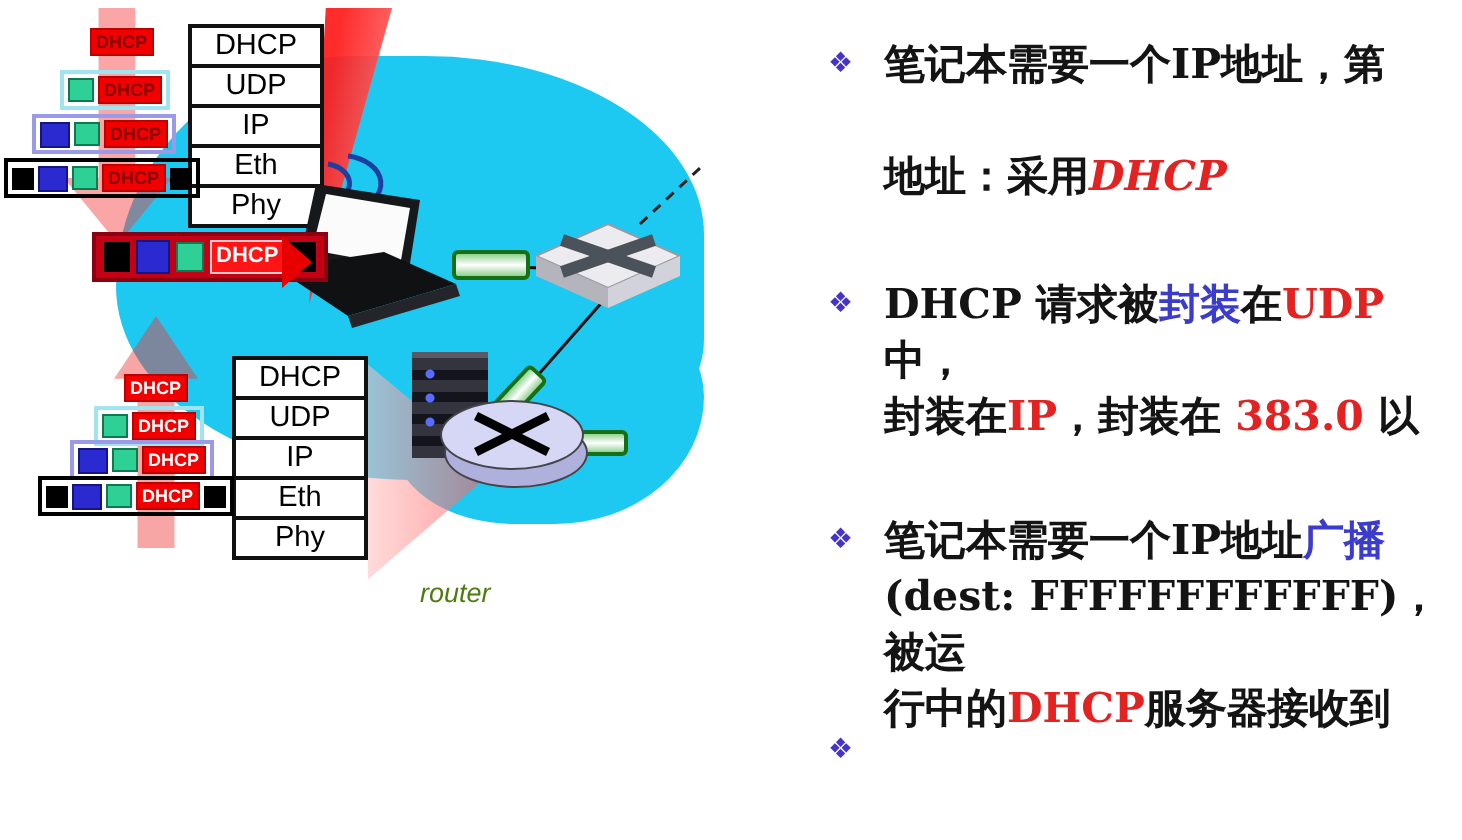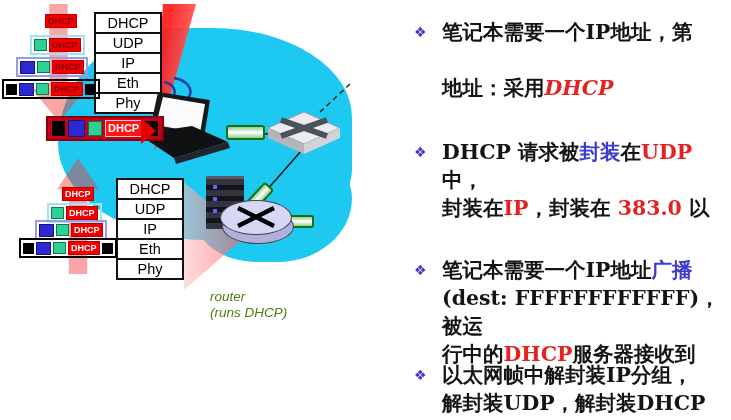--- a/index.html
+++ b/index.html
@@ -225,35 +225,34 @@
     <div id="router">
       <div class="disk-bottom"></div>
       <div class="disk-top"></div>
       <svg width="56" height="26" viewBox="0 0 56 26">
         <line x1="10" y1="4" x2="46" y2="22" stroke="#000" stroke-width="4.5"></line>
         <line x1="46" y1="4" x2="10" y2="22" stroke="#000" stroke-width="4.5"></line>
       </svg>
     </div>
     <div id="router-label">
       <div>router</div>
-      <div>(runs DHCP)</div>
     </div>
   </div>
 
   <div id="bullets">
       <div class="bullet">
         <span class="marker">❖</span>
         <span class="btext"><span>笔记本需要一个IP地址，第</span><br><br><span>地址：采用</span><span class="c-red ital">DHCP</span></span>
       </div>
       <div class="bullet">
         <span class="marker">❖</span>
         <span class="btext"><span>DHCP 请求被</span><span class="c-blue">封装</span><span>在</span><span class="c-red">UDP</span><span>中，</span><br><span>封装在</span><span class="c-red">IP</span><span>，封装在 </span><span class="c-red">383.0</span><span> 以</span><br></span>
       </div>
       <div class="bullet">
         <span class="marker">❖</span>
         <span class="btext"><span>笔记本需要一个IP地址</span><span class="c-blue">广播</span><br><span>(dest: FFFFFFFFFFFF)，被运</span><br><span>行中的</span><span class="c-red">DHCP</span><span>服务器接收到</span></span>
       </div>
       <div class="bullet">
         <span class="marker">❖</span>
-        <span class="btext"><span>以太网帧中解封装IP分组，</span><br><span>解封装UDP，解封装DHCP</span></span>
+        <span class="btext"><br></span>
       </div>
     </div>
 </div>
 
 </body></html>

